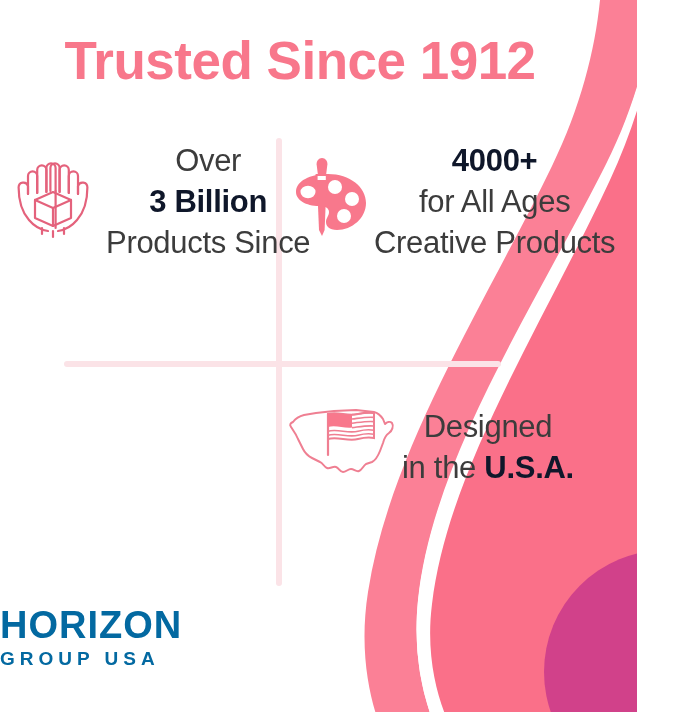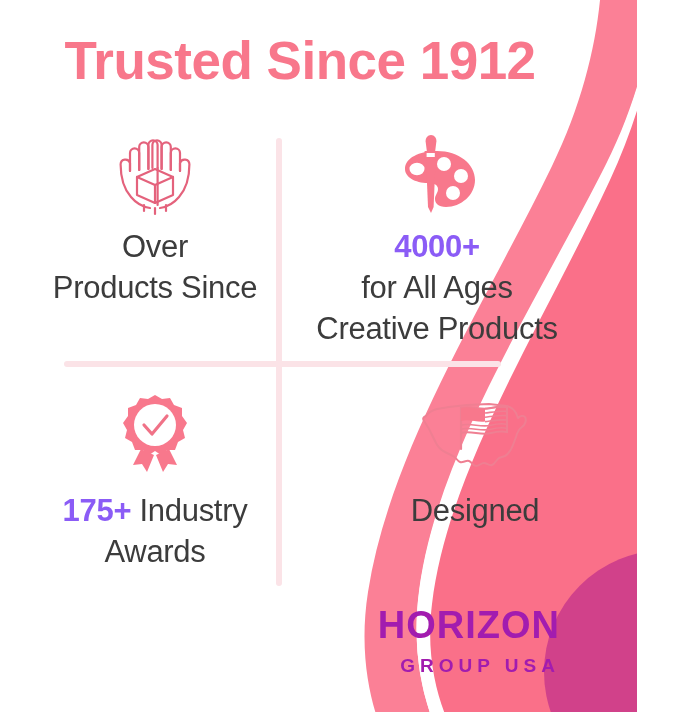--- a/index.html
+++ b/index.html
@@ -57,28 +57,27 @@
     height: 6px;
     background: #fbe3e7;
     border-radius: 3px;
   }
 
   
   .cell {
     position: absolute;
     width: 278px;
     display: flex;
-    flex-direction: column;
+    flex-direction: row;
     align-items: center;
-    margin-left: 16px;
   }
   #cell-products-sold { left: 0px;   top: 132px; }
   #cell-creative      { left: 282px; top: 132px; }
   #cell-awards        { left: 0px;   top: 392px; }
-  #cell-usa           { left: 292px; top: 392px; padding-left: 28px; }
+  #cell-usa           { left: 282px; top: 392px; }
 
   .cell-icon {
     height: 86px;
     display: flex;
     align-items: center;
     justify-content: center;
   }
   #cell-awards .cell-icon,
   #cell-usa .cell-icon { height: 84px; }
 
@@ -87,40 +86,40 @@
     text-align: center;
     color: #3c3c3c;
     font-size: 31px;
     line-height: 1.33;
     font-weight: 300;
     letter-spacing: -0.3px;
   }
   #cell-awards .cell-text,
   #cell-usa .cell-text { margin-top: 14px; }
 
-  .cell-text .b { font-weight: bold; color: #8b5cf6; }
+  .cell-text .b { font-weight: bold; color: #0f172a; }
   .cell-text .line { display: block; white-space: nowrap; }
 
   
   .logo {
     position: absolute;
     left: 0;
     top: 606px;
     width: 560px;
-    text-align: right;
-    color: #a21caf;
+    text-align: left;
+    color: #0369a1;
   }
   .logo-main {
     font-size: 38px;
     font-weight: bold;
     letter-spacing: 1px;
     line-height: 1;
   }
   .logo-sub {
-    margin-top: 12px;
+    margin-top: 5px;
     font-size: 19px;
     font-weight: bold;
     letter-spacing: 5px;
     line-height: 1;
   }
 </style>
 </head>
 <body>
 
 <div id="canvas">
@@ -192,20 +191,21 @@
           <path d="M53 52 L53 70"></path>
 
           <path d="M42 72 V78"></path>
           <path d="M53 75 V81"></path>
           <path d="M64 72 V78"></path>
         </g>
       </svg>
     </div>
     <div class="cell-text">
       <span class="line">Over</span>
+      <span class="line b">3 Billion</span>
       <span class="line">Products Since</span>
     </div>
   </div>
 
   <div class="cell" id="cell-creative">
     <div class="cell-icon">
       <svg width="92" height="84" viewBox="0 0 92 84" aria-hidden="true">
 
         <path fill="#f8788c" d="M46 18
                  C68 18 84 31 84 47
@@ -234,44 +234,20 @@
         </g>
       </svg>
     </div>
     <div class="cell-text">
       <span class="line b">4000+</span>
       <span class="line">for All Ages</span>
       <span class="line">Creative Products</span>
     </div>
   </div>
 
-  <div class="cell" id="cell-awards">
-    <div class="cell-icon">
-      <svg width="84" height="84" viewBox="0 0 84 84" aria-hidden="true">
-
-        <g fill="#f8788c">
-          <path d="M28 57 L41 63 L34 80 L29 72 L20 73 Z"></path>
-          <path d="M56 57 L43 63 L50 80 L55 72 L64 73 Z"></path>
-        </g>
-
-        <path fill="#f8788c" d="M42 3
-                 L49 7 L57 6 L61 13 L69 16 L69 24 L74 31 L70 38 L72 46 L65 50 L62 58 L54 58 L48 63 L42 59
-                 L36 63 L30 58 L22 58 L19 50 L12 46 L14 38 L10 31 L15 24 L15 16 L23 13 L27 6 L35 7 Z"></path>
-        <circle cx="42" cy="33" r="21" fill="#ffffff"></circle>
-
-        <path fill="none" stroke="#f07287" stroke-width="3.2" stroke-linecap="round" stroke-linejoin="round" d="M31 33 L39 42 L54 24"></path>
-      </svg>
-    </div>
-    <div class="cell-text">
-      <span class="line">
-        <span class="b">175+</span><span> Industry</span>
-      </span>
-      <span class="line">Awards</span>
-    </div>
-  </div>
 
   <div class="cell" id="cell-usa">
     <div class="cell-icon">
       <svg width="120" height="80" viewBox="0 0 120 80" aria-hidden="true">
 
         <path fill="none" stroke="#ef7f92" stroke-width="2" stroke-linejoin="round" stroke-linecap="round" d="M11 22
                  C14 18 18 16 22 15
                  L34 13 L52 11 L74 10 L92 12
                  C96 13 99 16 101 19
                  L103 24 C105 22 108 21 110 23
@@ -307,20 +283,23 @@
           <path d="M70 19 C77 18.2 85 16.6 92 17.4"></path>
           <path d="M70 23.2 C77 22.4 85 20.8 92 21.6"></path>
           <path d="M70 27.6 C77 26.8 85 25.2 92 26"></path>
           <path d="M46 31.2 C56 28.4 66 34 76 31.2 C82 29.6 87 29.2 92 30.2"></path>
           <path d="M46 35.2 C56 32.4 66 38 76 35.2 C82 33.6 87 33.2 92 34.2"></path>
         </g>
       </svg>
     </div>
     <div class="cell-text">
       <span class="line">Designed</span>
+      <span class="line">
+        <span>in the </span><span class="b">U.S.A.</span>
+      </span>
     </div>
   </div>
 
   <div class="logo">
     <div class="logo-main">HORIZON</div>
     <div class="logo-sub">GROUP USA</div>
   </div>
 
 </div>
 

